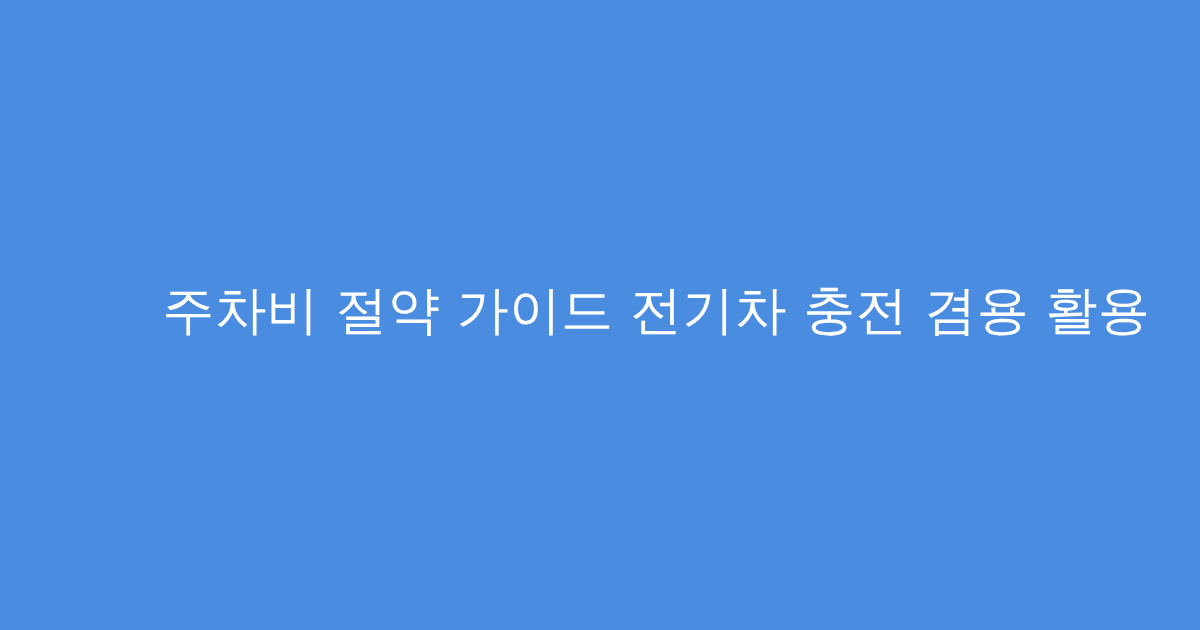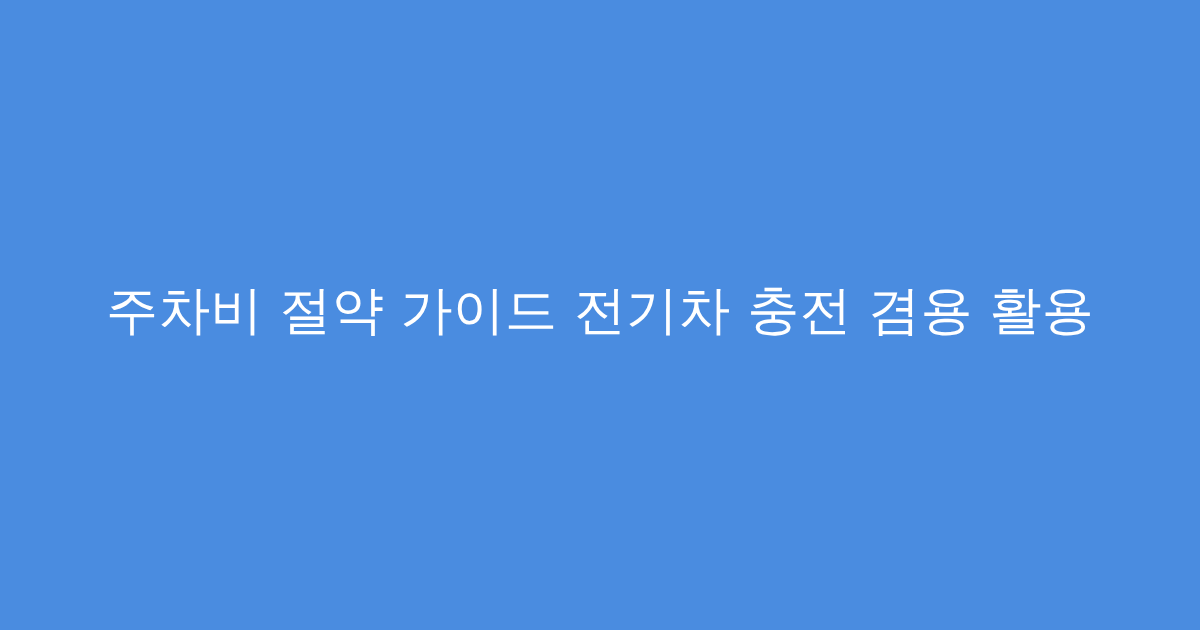--- a/index.html
+++ b/index.html
@@ -25,21 +25,21 @@
     align-items: center;
     justify-content: center;
     background-color: #4a8ce0;
     overflow: hidden;
   }
 
   .og-title-wrap {
     width: 1100px;
     display: flex;
     align-items: center;
-    justify-content: center;
+    justify-content: flex-end;
     
     margin-top: -10px;
   }
 
   .og-title {
     margin: 0;
     padding: 0;
     font-family: "DejaVu Sans", "Liberation Sans", sans-serif;
     font-size: 52px;
     font-weight: 400;

